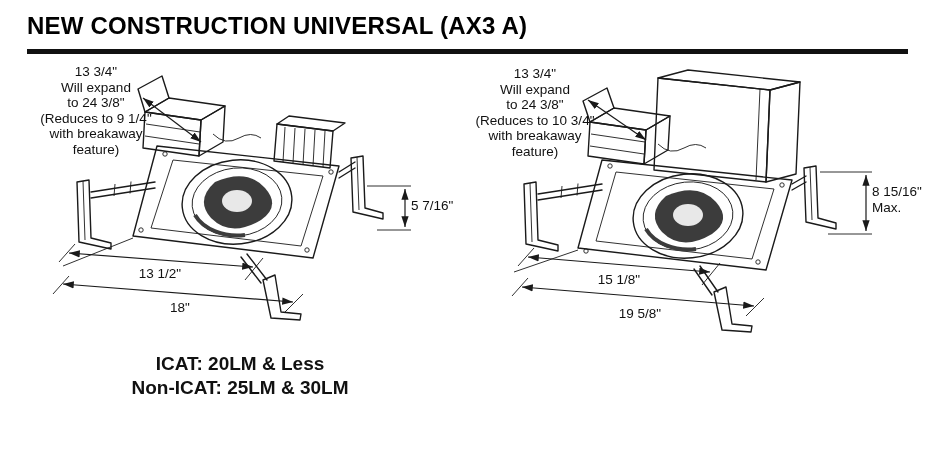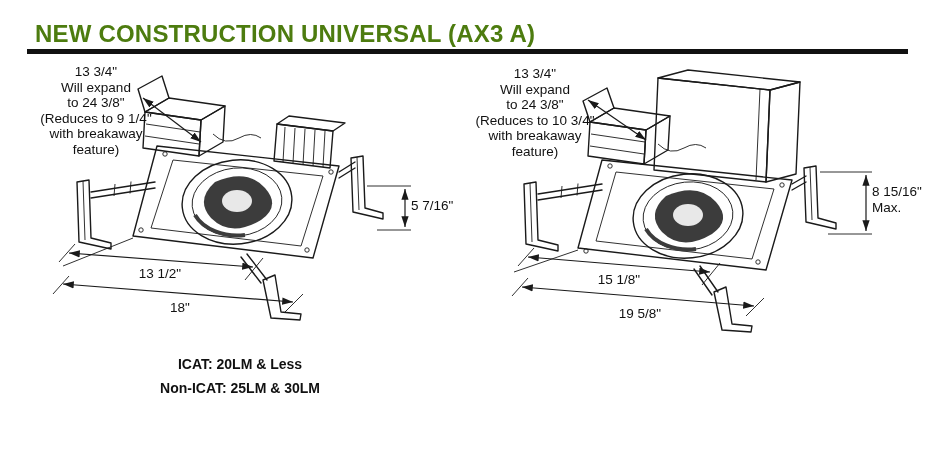--- a/index.html
+++ b/index.html
@@ -1,40 +1,40 @@
 <!DOCTYPE html>
 <html><head>
 <meta charset="utf-8">
 <style>
   html,body{margin:0;padding:0;}
   body{
     width:937px;height:453px;position:relative;background:#ffffff;
     font-family:"Liberation Sans", sans-serif;color:#1a1a1a;overflow:hidden;
   }
   .title{
-    position:absolute;left:27px;top:12px;margin:8px;
-    font-size:24px;font-weight:700;letter-spacing:.2px;color:#4d7c0f;
+    position:absolute;left:27px;top:12px;margin:0;
+    font-size:24px;font-weight:700;letter-spacing:.2px;color:#000000;
   }
   .title-rule{
     position:absolute;left:27px;right:29px;top:49px;height:5px;background:#111;
   }
   .fig{position:absolute;top:60px;height:393px;}
   .fig-left{left:15px;width:450px;}
   .fig-right{left:462px;width:475px;}
   .fig svg{position:absolute;left:0;top:0;}
   .pre{white-space:pre-line;}
   .note{
     position:absolute;text-align:center;font-size:13.5px;line-height:15.5px;color:#111;
   }
   .dim-label{
     position:absolute;font-size:13.5px;line-height:16px;color:#111;text-align:center;
   }
   .caption{
     position:absolute;left:0;right:0;top:292px;text-align:center;
-    font-size:14px;line-height:24px;font-weight:700;color:#111;
+    font-size:19px;line-height:24px;font-weight:700;color:#111;
   }
   .ln{stroke:#1a1a1a;stroke-width:1.4;fill:none;stroke-linejoin:round;stroke-linecap:round;}
   .fine{stroke:#1a1a1a;stroke-width:0.9;fill:none;}
   .dimln{stroke:#1a1a1a;stroke-width:1.2;fill:none;}
 </style>
 </head>
 <body>
 
 <h1 class="title">NEW CONSTRUCTION UNIVERSAL (AX3 A)</h1>
 <div class="title-rule"></div>

